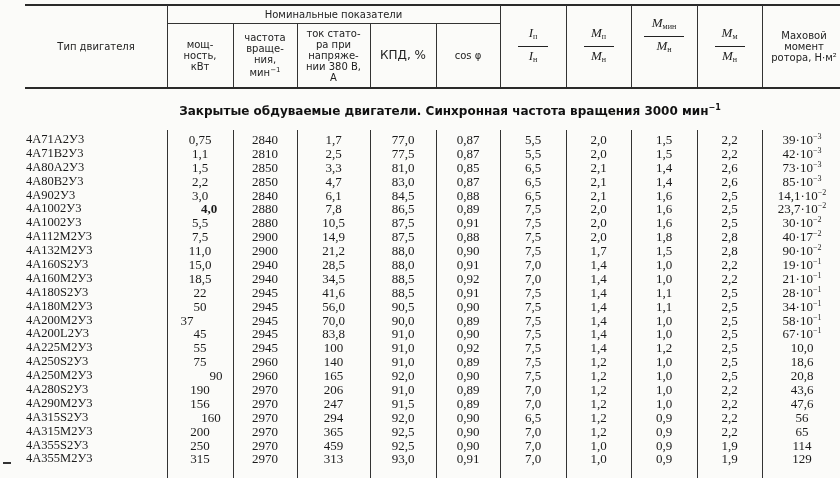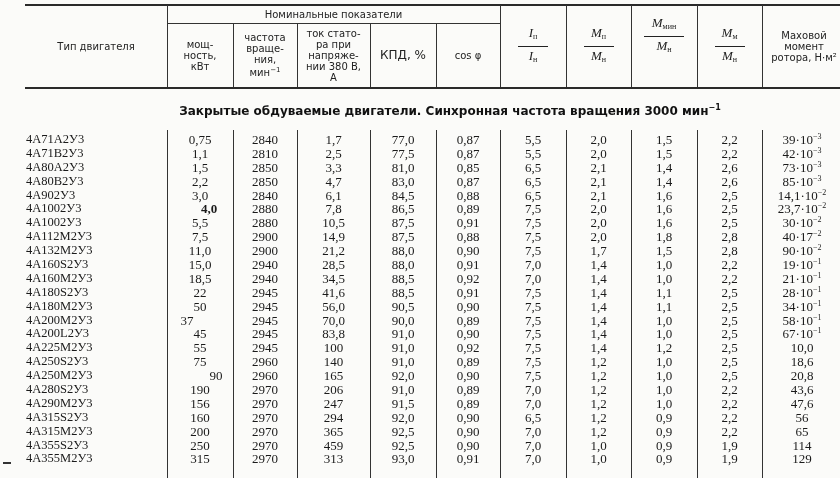--- a/index.html
+++ b/index.html
@@ -370,21 +370,21 @@
       <div class="cell" style="left: 370px; width: 66px;"><span>91,5</span></div>
       <div class="cell" style="left: 436px; width: 64px;"><span>0,89</span></div>
       <div class="cell" style="left: 500px; width: 66px;"><span>7,0</span></div>
       <div class="cell" style="left: 566px; width: 65px;"><span>1,2</span></div>
       <div class="cell" style="left: 631px; width: 66px;"><span>1,0</span></div>
       <div class="cell" style="left: 697px; width: 65px;"><span>2,2</span></div>
       <div class="cell" style="left: 762px; width: 80px;"><span>47,6</span><sup></sup></div>
     </div>
     <div class="row">
       <div class="cell type" style="left: 26px;"><span>4А315S2У3</span></div>
-      <div class="cell" style="left: 167px; width: 66px;"><span>160</span></div>
+      <div class="cell" style="left: 178px; width: 66px;"><span>160</span></div>
       <div class="cell" style="left: 233px; width: 64px;"><span>2970</span></div>
       <div class="cell" style="left: 297px; width: 73px;"><span>294</span></div>
       <div class="cell" style="left: 370px; width: 66px;"><span>92,0</span></div>
       <div class="cell" style="left: 436px; width: 64px;"><span>0,90</span></div>
       <div class="cell" style="left: 500px; width: 66px;"><span>6,5</span></div>
       <div class="cell" style="left: 566px; width: 65px;"><span>1,2</span></div>
       <div class="cell" style="left: 631px; width: 66px;"><span>0,9</span></div>
       <div class="cell" style="left: 697px; width: 65px;"><span>2,2</span></div>
       <div class="cell" style="left: 762px; width: 80px;"><span>56</span><sup></sup></div>
     </div>

